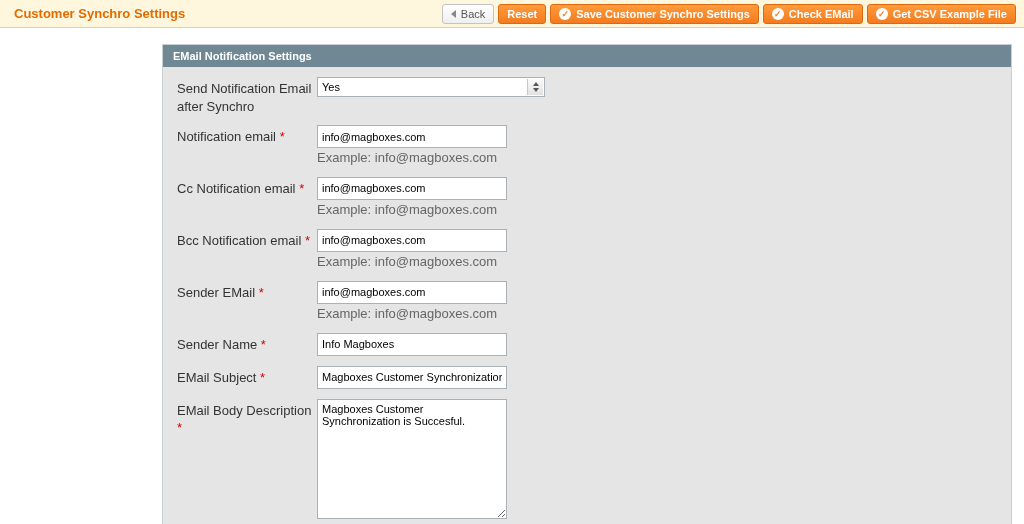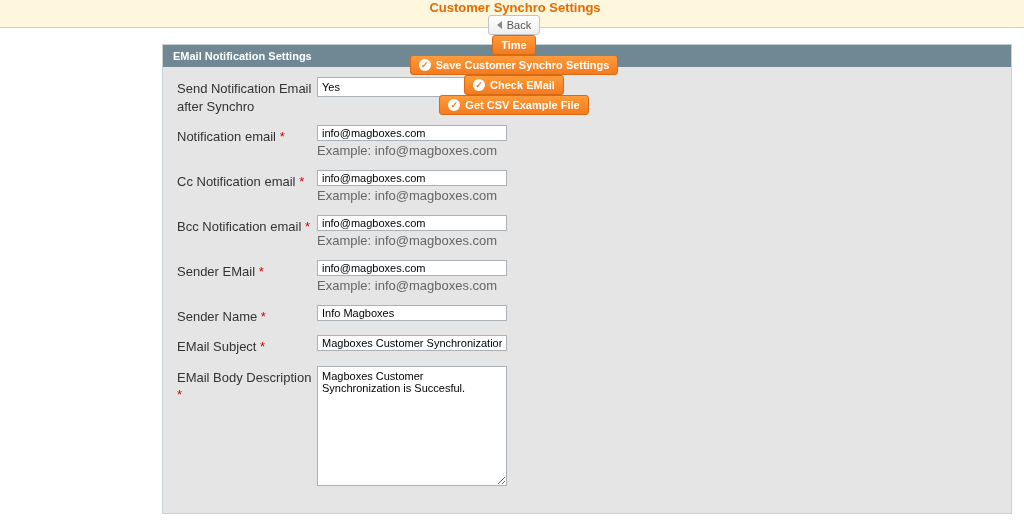--- a/index.html
+++ b/index.html
@@ -6,21 +6,20 @@
 body { font-family: Arial, Helvetica, sans-serif; font-size: 12px; color: #2f2f2f; background: #fff; }
 .topbar {
   background: #fff7dd;
   border-bottom: 1px solid #e0d3a0;
   height: 28px;
   display: flex;
   align-items: center;
   padding: 0 8px;
   position: relative;
   z-index: 10;
-  flex-direction: column;
 }
 .topbar-title { color: #e26c00; font-weight: bold; font-size: 13px; padding-left: 6px; white-space: nowrap; }
 .topbar-spacer { flex: 1; }
 .btn {
   display: inline-flex;
   align-items: center;
   height: 20px;
   padding: 5px 8px;
   border-radius: 3px;
   font-size: 11px;
@@ -92,21 +91,21 @@
   width: 140px;
   padding-top: 3px;
   font-size: 13px;
   color: #333;
   line-height: 1.35;
 }
 .req { color: #d40000; }
 .form-field { flex: 1; max-width: 400px; }
 .form-field input[type=text] {
   width: 190px;
-  height: 16px;
+  height: 23px;
   border: 1px solid #aab2b8;
   padding: 1px 4px;
   font-size: 11px;
 }
 .form-field .hint {
   font-size: 13px;
   color: #666;
   margin-top: 2px;
   line-height: 1.3;
 }
@@ -158,21 +157,21 @@
 <body>
 
 <div class="topbar">
   <div class="topbar-title">Customer Synchro Settings</div>
   <div class="topbar-spacer"></div>
   <div class="btn btn-back">
     <span class="arrow"></span>
     <span>Back</span>
   </div>
   <div class="btn btn-orange">
-    <span>Time</span>
+    <span>Reset</span>
   </div>
   <div class="btn btn-orange">
     <span class="check">✓</span>
     <span>Save Customer Synchro Settings</span>
   </div>
   <div class="btn btn-orange">
     <span class="check">✓</span>
     <span>Check EMail</span>
   </div>
   <div class="btn btn-orange">

